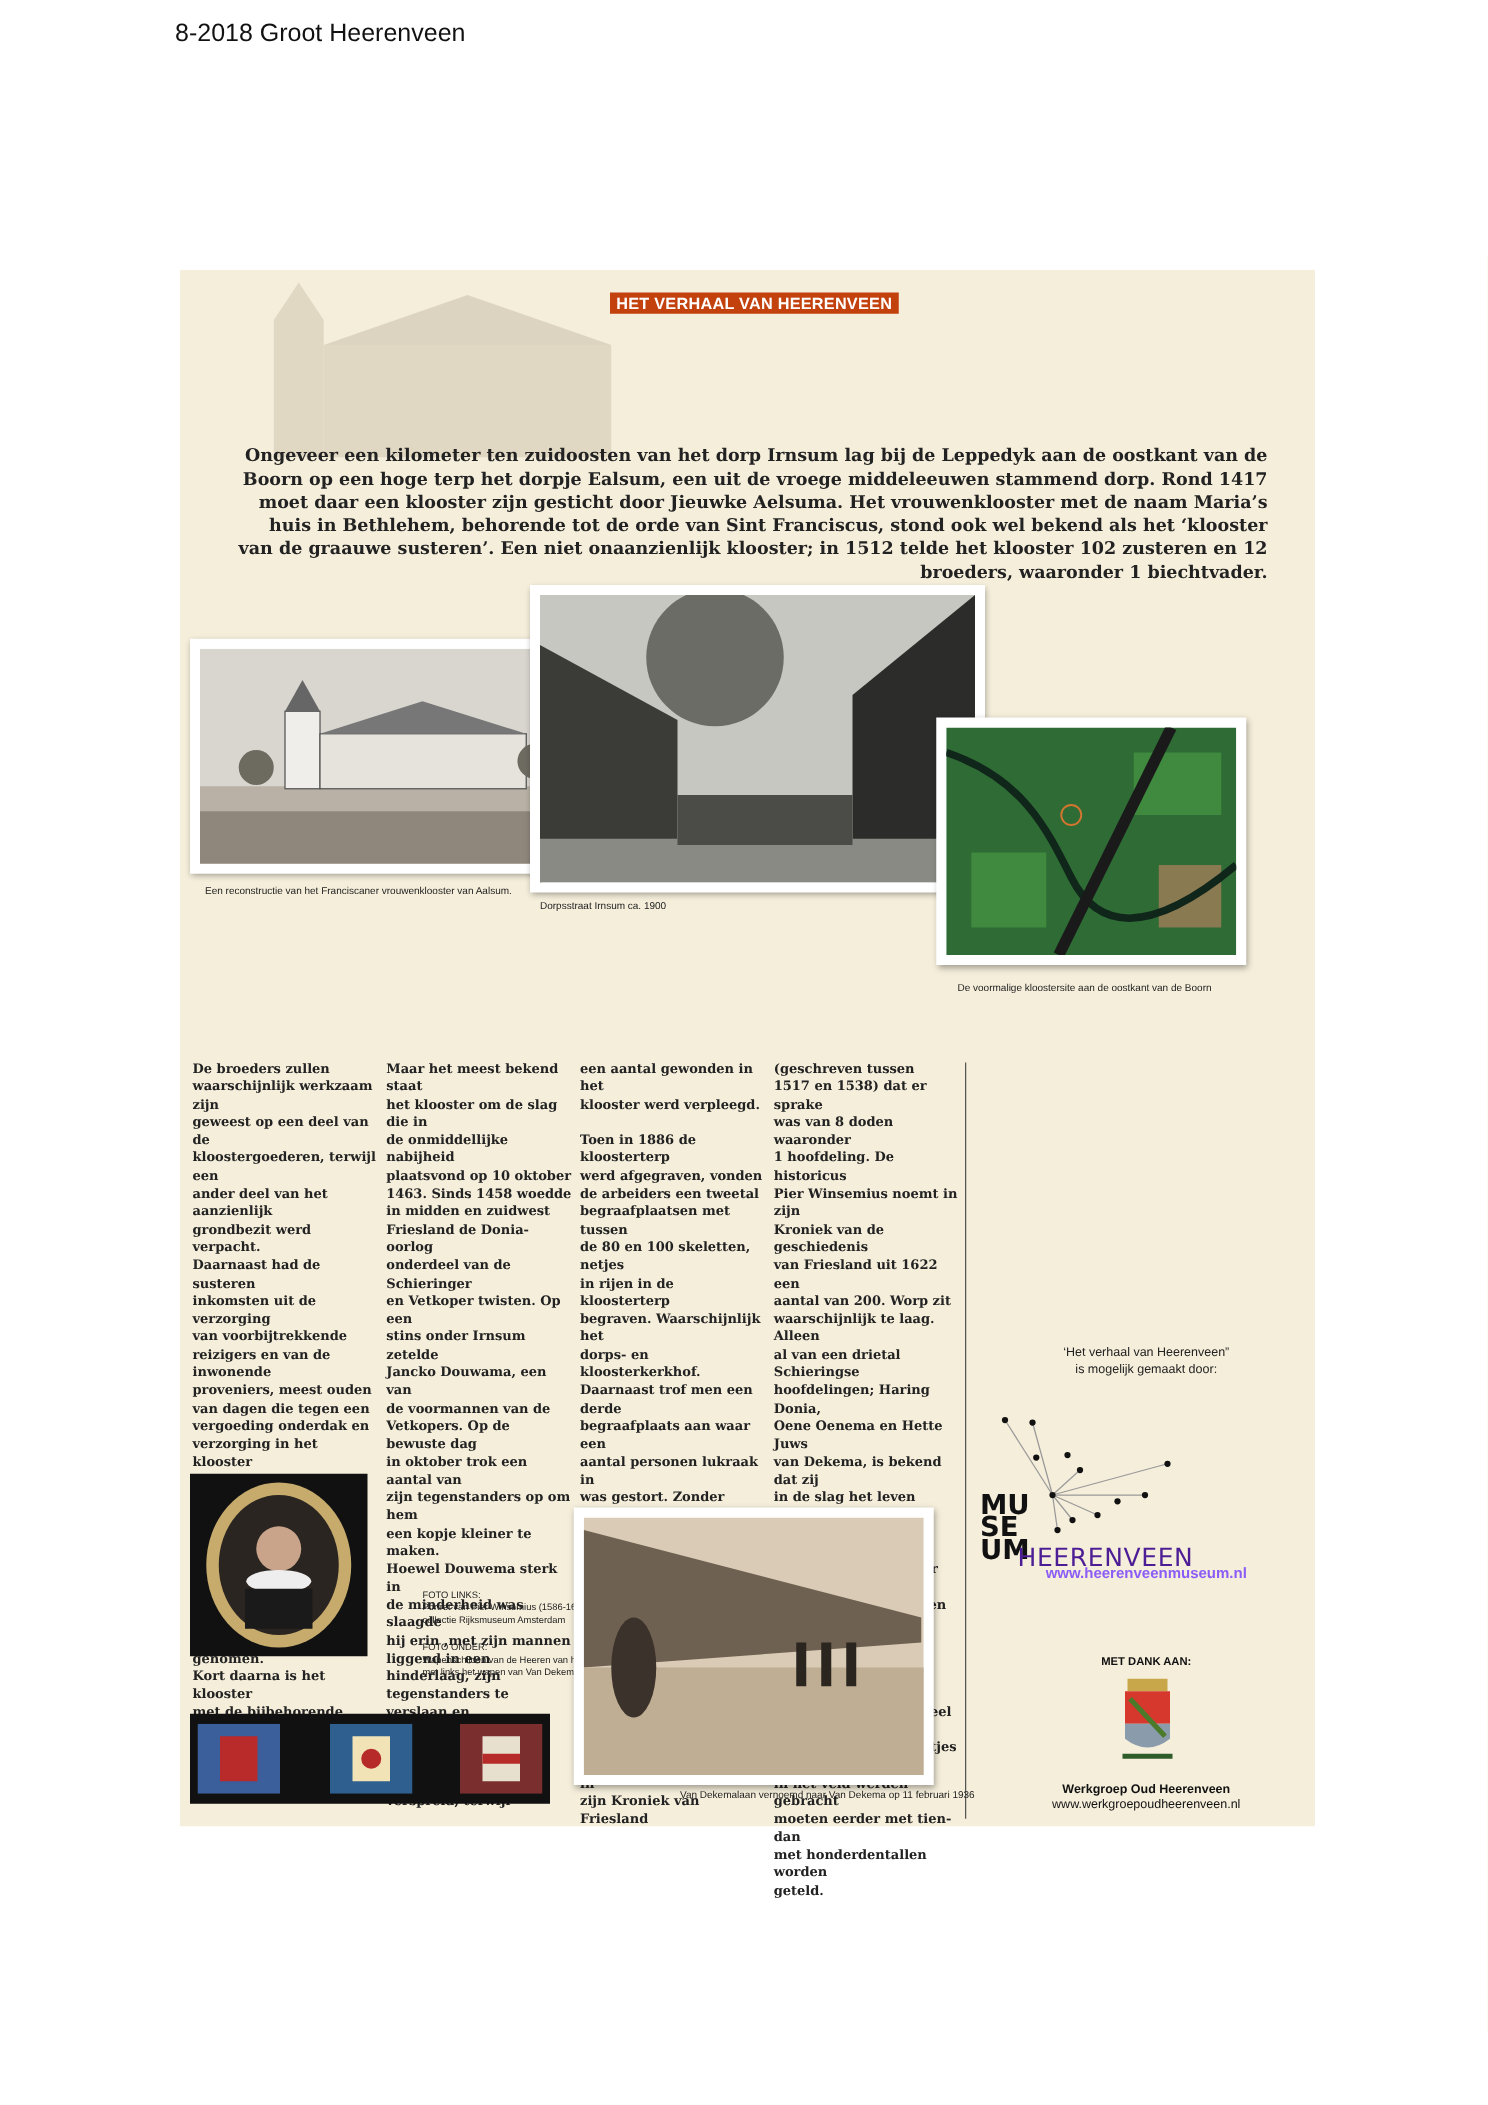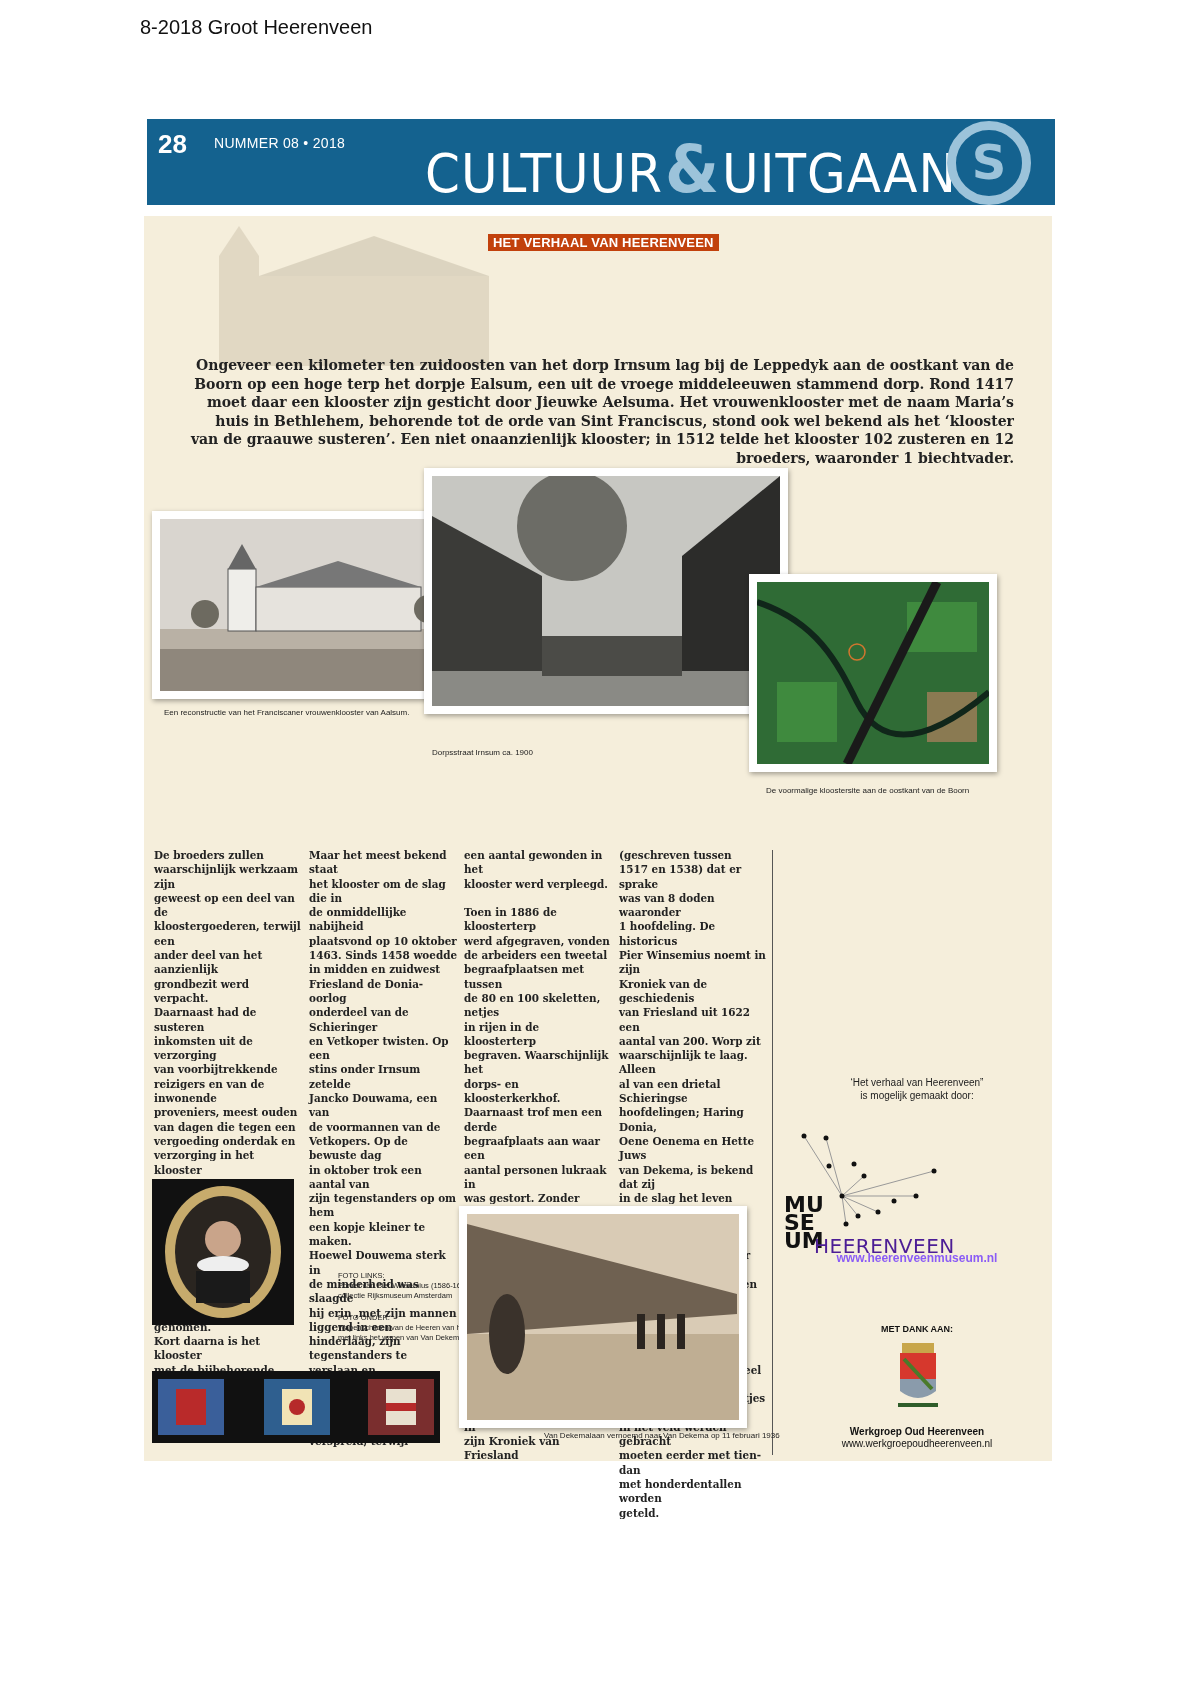--- a/index.html
+++ b/index.html
@@ -43,28 +43,20 @@
   .shields { position:absolute; left:8px; top:1155px; width:288px; height:72px; background:#111; }
   .shield { position:absolute; top:8px; width:66px; height:56px; }
 </style>
 </head>
 <body>
 
 <div class="doc-title">8-2018 Groot Heerenveen</div>
 
 <div class="page">
 
-  <div class="banner">
-    <span class="pnum">28</span>
-    <span class="issue">NUMMER 08 • 2018</span>
-    <span class="sec"><span>CULTUUR</span><span class="amp">&amp;</span><span>UITGAAN</span></span>
-    <div class="logo">
-        <span>S</span>
-      </div>
-  </div>
 
   <div class="paper">
     <svg class="paper-bg-church" viewBox="0 0 340 150">
       <polygon points="60,150 60,40 80,10 100,40 100,150" fill="#8a7a5a"></polygon>
       <rect x="100" y="60" width="230" height="90" fill="#8a7a5a"></rect>
       <polygon points="100,60 215,20 330,60" fill="#6f6248"></polygon>
     </svg>
     <div class="kicker">HET VERHAAL VAN HEERENVEEN</div>
     <div class="lead">Ongeveer een kilometer ten zuidoosten van het dorp Irnsum lag bij de Leppedyk aan de oostkant van de Boorn op een hoge terp het dorpje Ealsum, een uit de vroege middeleeuwen stammend dorp. Rond 1417 moet daar een klooster zijn gesticht door Jieuwke Aelsuma. Het vrouwenklooster met de naam Maria’s huis in Bethlehem, behorende tot de orde van Sint Franciscus, stond ook wel bekend als het ‘klooster van de graauwe susteren’. Een niet onaanzienlijk klooster; in 1512 telde het klooster 102 zusteren en 12 broeders, waaronder 1 biechtvader.</div>
 
@@ -86,21 +78,21 @@
     <div class="photo" style="left:280px; top:252px; width:364px; height:246px;">
       <svg class="img" viewBox="0 0 348 230" preserveAspectRatio="none">
         <rect width="348" height="230" fill="#c7c7c2"></rect>
         <polygon points="0,40 110,100 110,200 0,230" fill="#3b3b38"></polygon>
         <polygon points="348,0 250,80 250,200 348,230" fill="#2c2c2a"></polygon>
         <rect x="0" y="195" width="348" height="35" fill="#8a8a85"></rect>
         <rect x="110" y="160" width="140" height="40" fill="#4b4b47"></rect>
         <circle cx="140" cy="50" r="55" fill="#55554f" opacity="0.8"></circle>
       </svg>
     </div>
-    <div class="caption" style="left:288px; top:532px;">Dorpsstraat Irnsum ca. 1900</div>
+    <div class="caption" style="left:288px; top:504px;">Dorpsstraat Irnsum ca. 1900</div>
 
     <div class="photo" style="left:605px; top:358px; width:248px; height:198px;">
       <svg class="img" viewBox="0 0 232 182" preserveAspectRatio="none">
         <rect width="232" height="182" fill="#2f6b35"></rect>
         <rect x="20" y="100" width="60" height="60" fill="#3f8a3e"></rect>
         <rect x="150" y="20" width="70" height="50" fill="#3f8a3e"></rect>
         <rect x="170" y="110" width="50" height="50" fill="#8a7a52"></rect>
         <path d="M0,20 C60,40 80,80 100,120 S160,170 232,110" stroke="#10261a" stroke-width="6" fill="none"></path>
         <path d="M180,0 L90,182" stroke="#1a1a1a" stroke-width="9" fill="none"></path>
         <circle cx="100" cy="70" r="8" fill="none" stroke="#d2762f" stroke-width="1.5"></circle>

